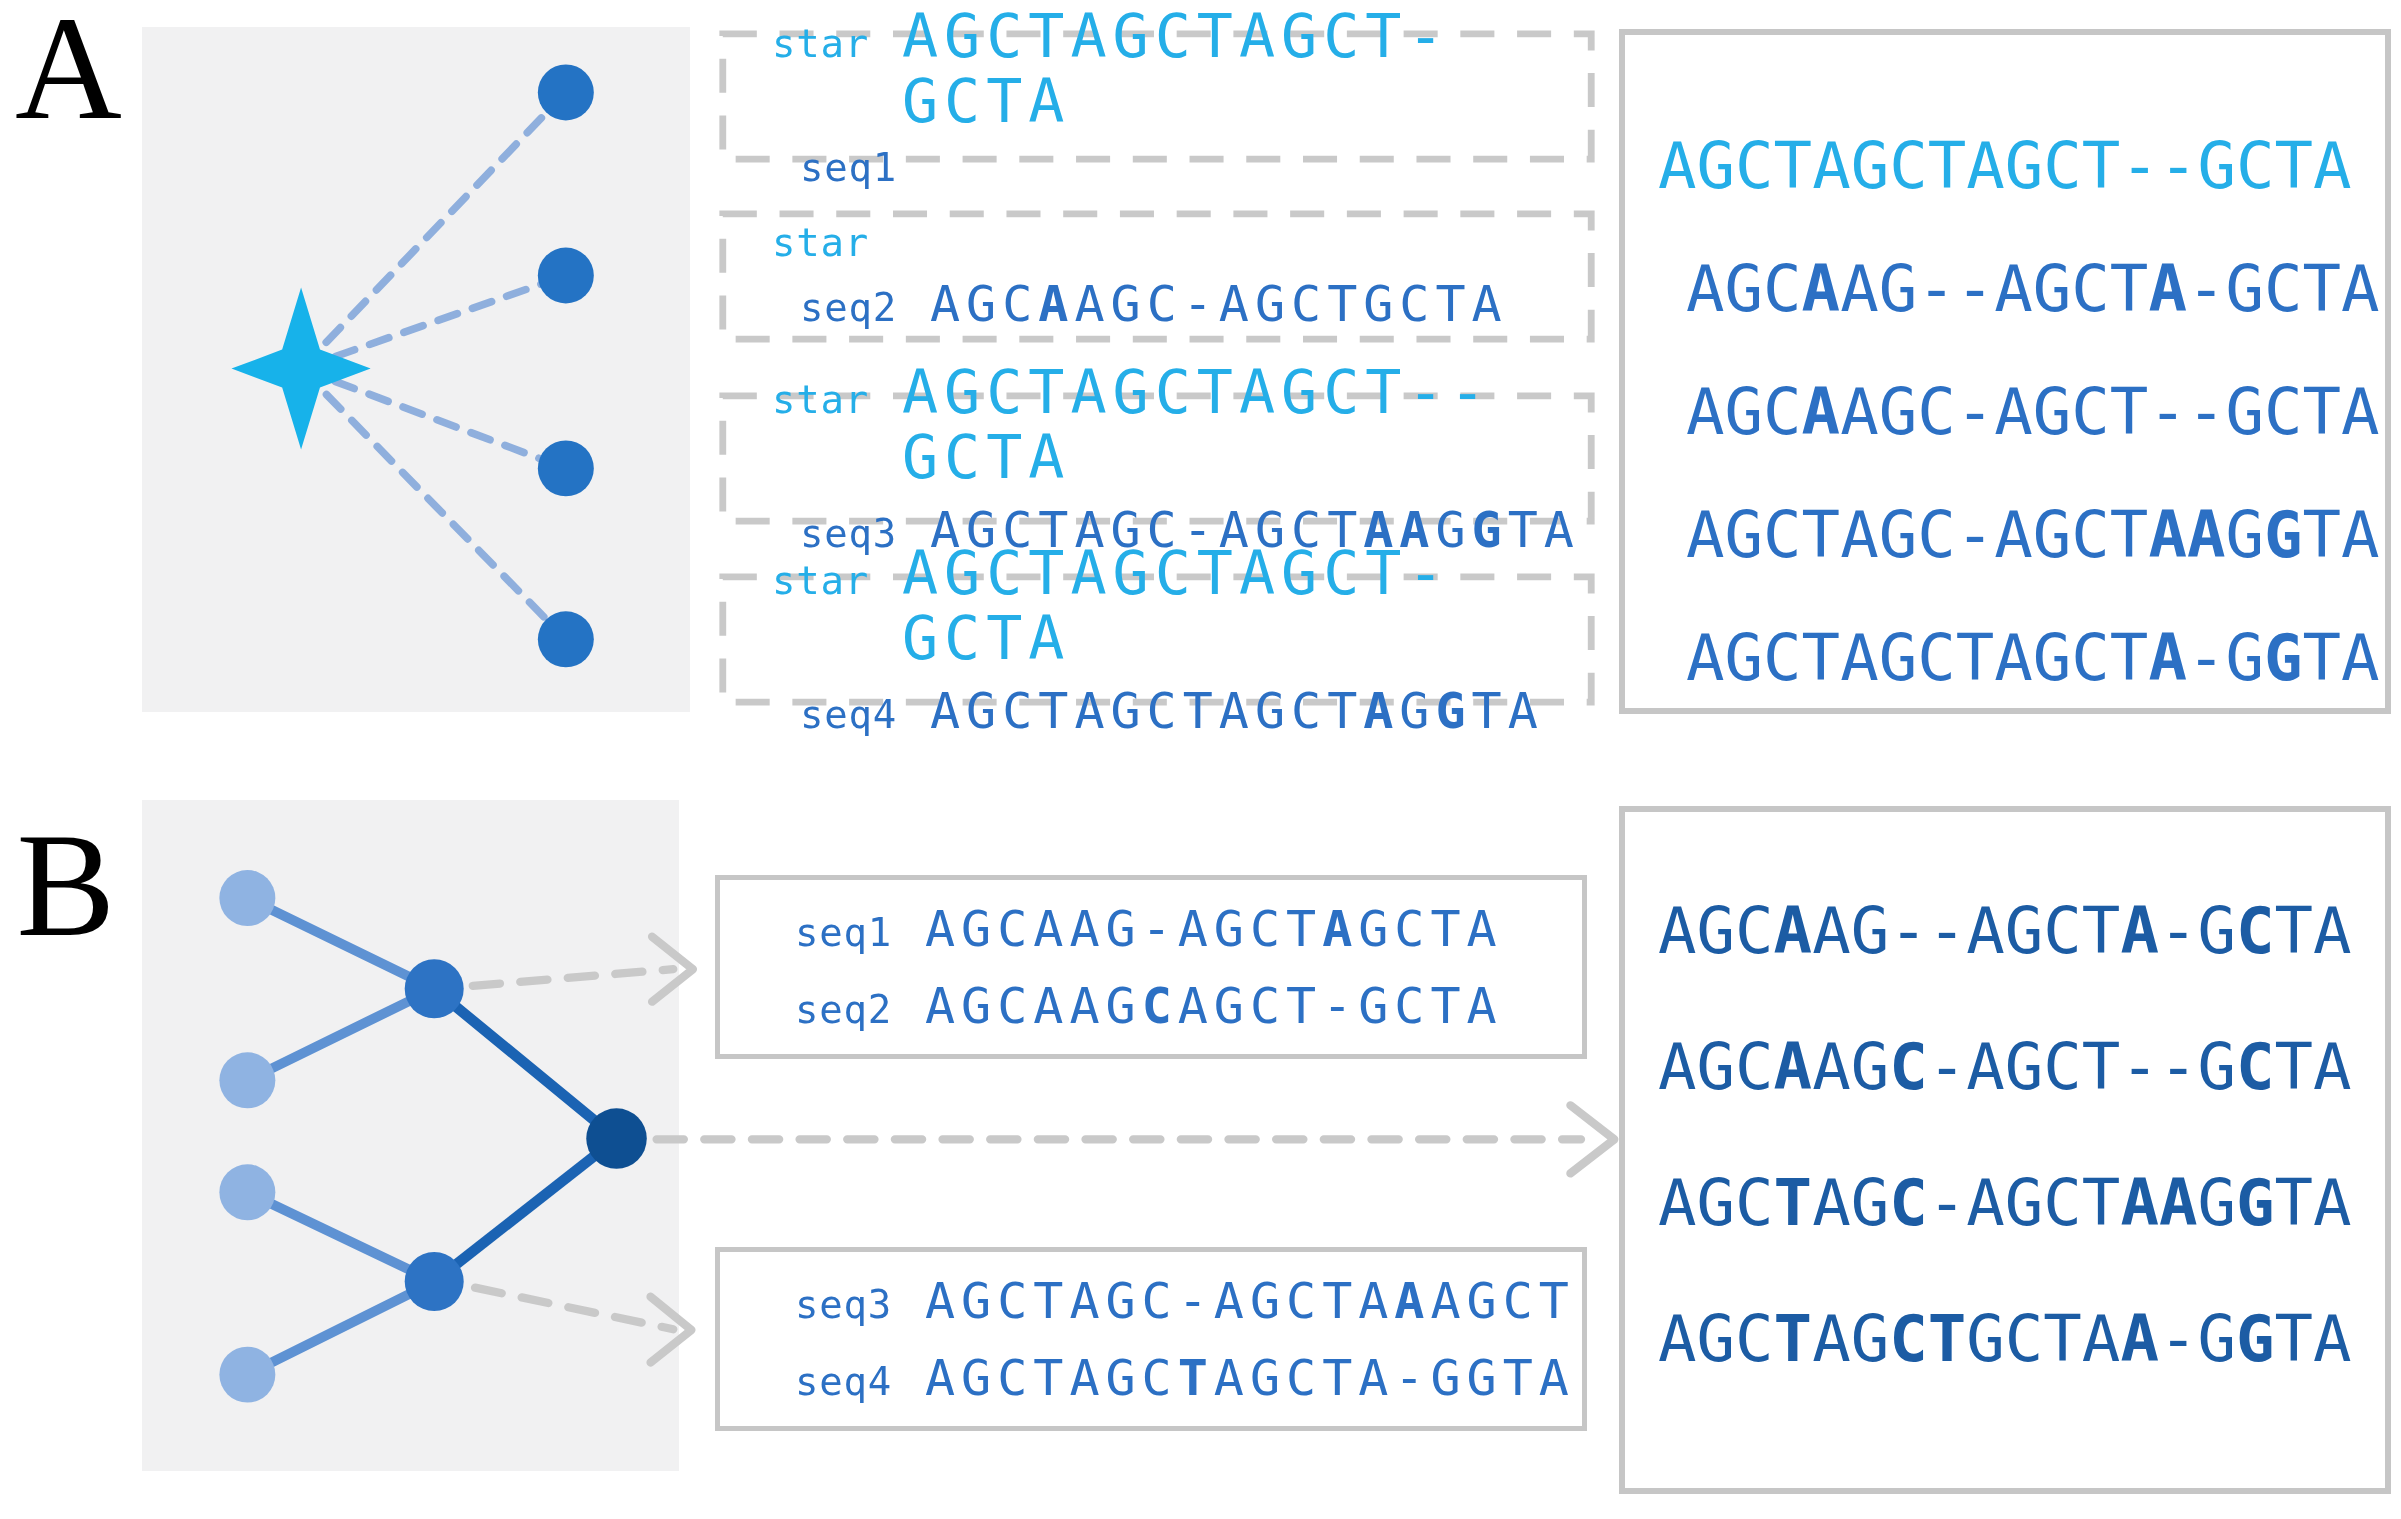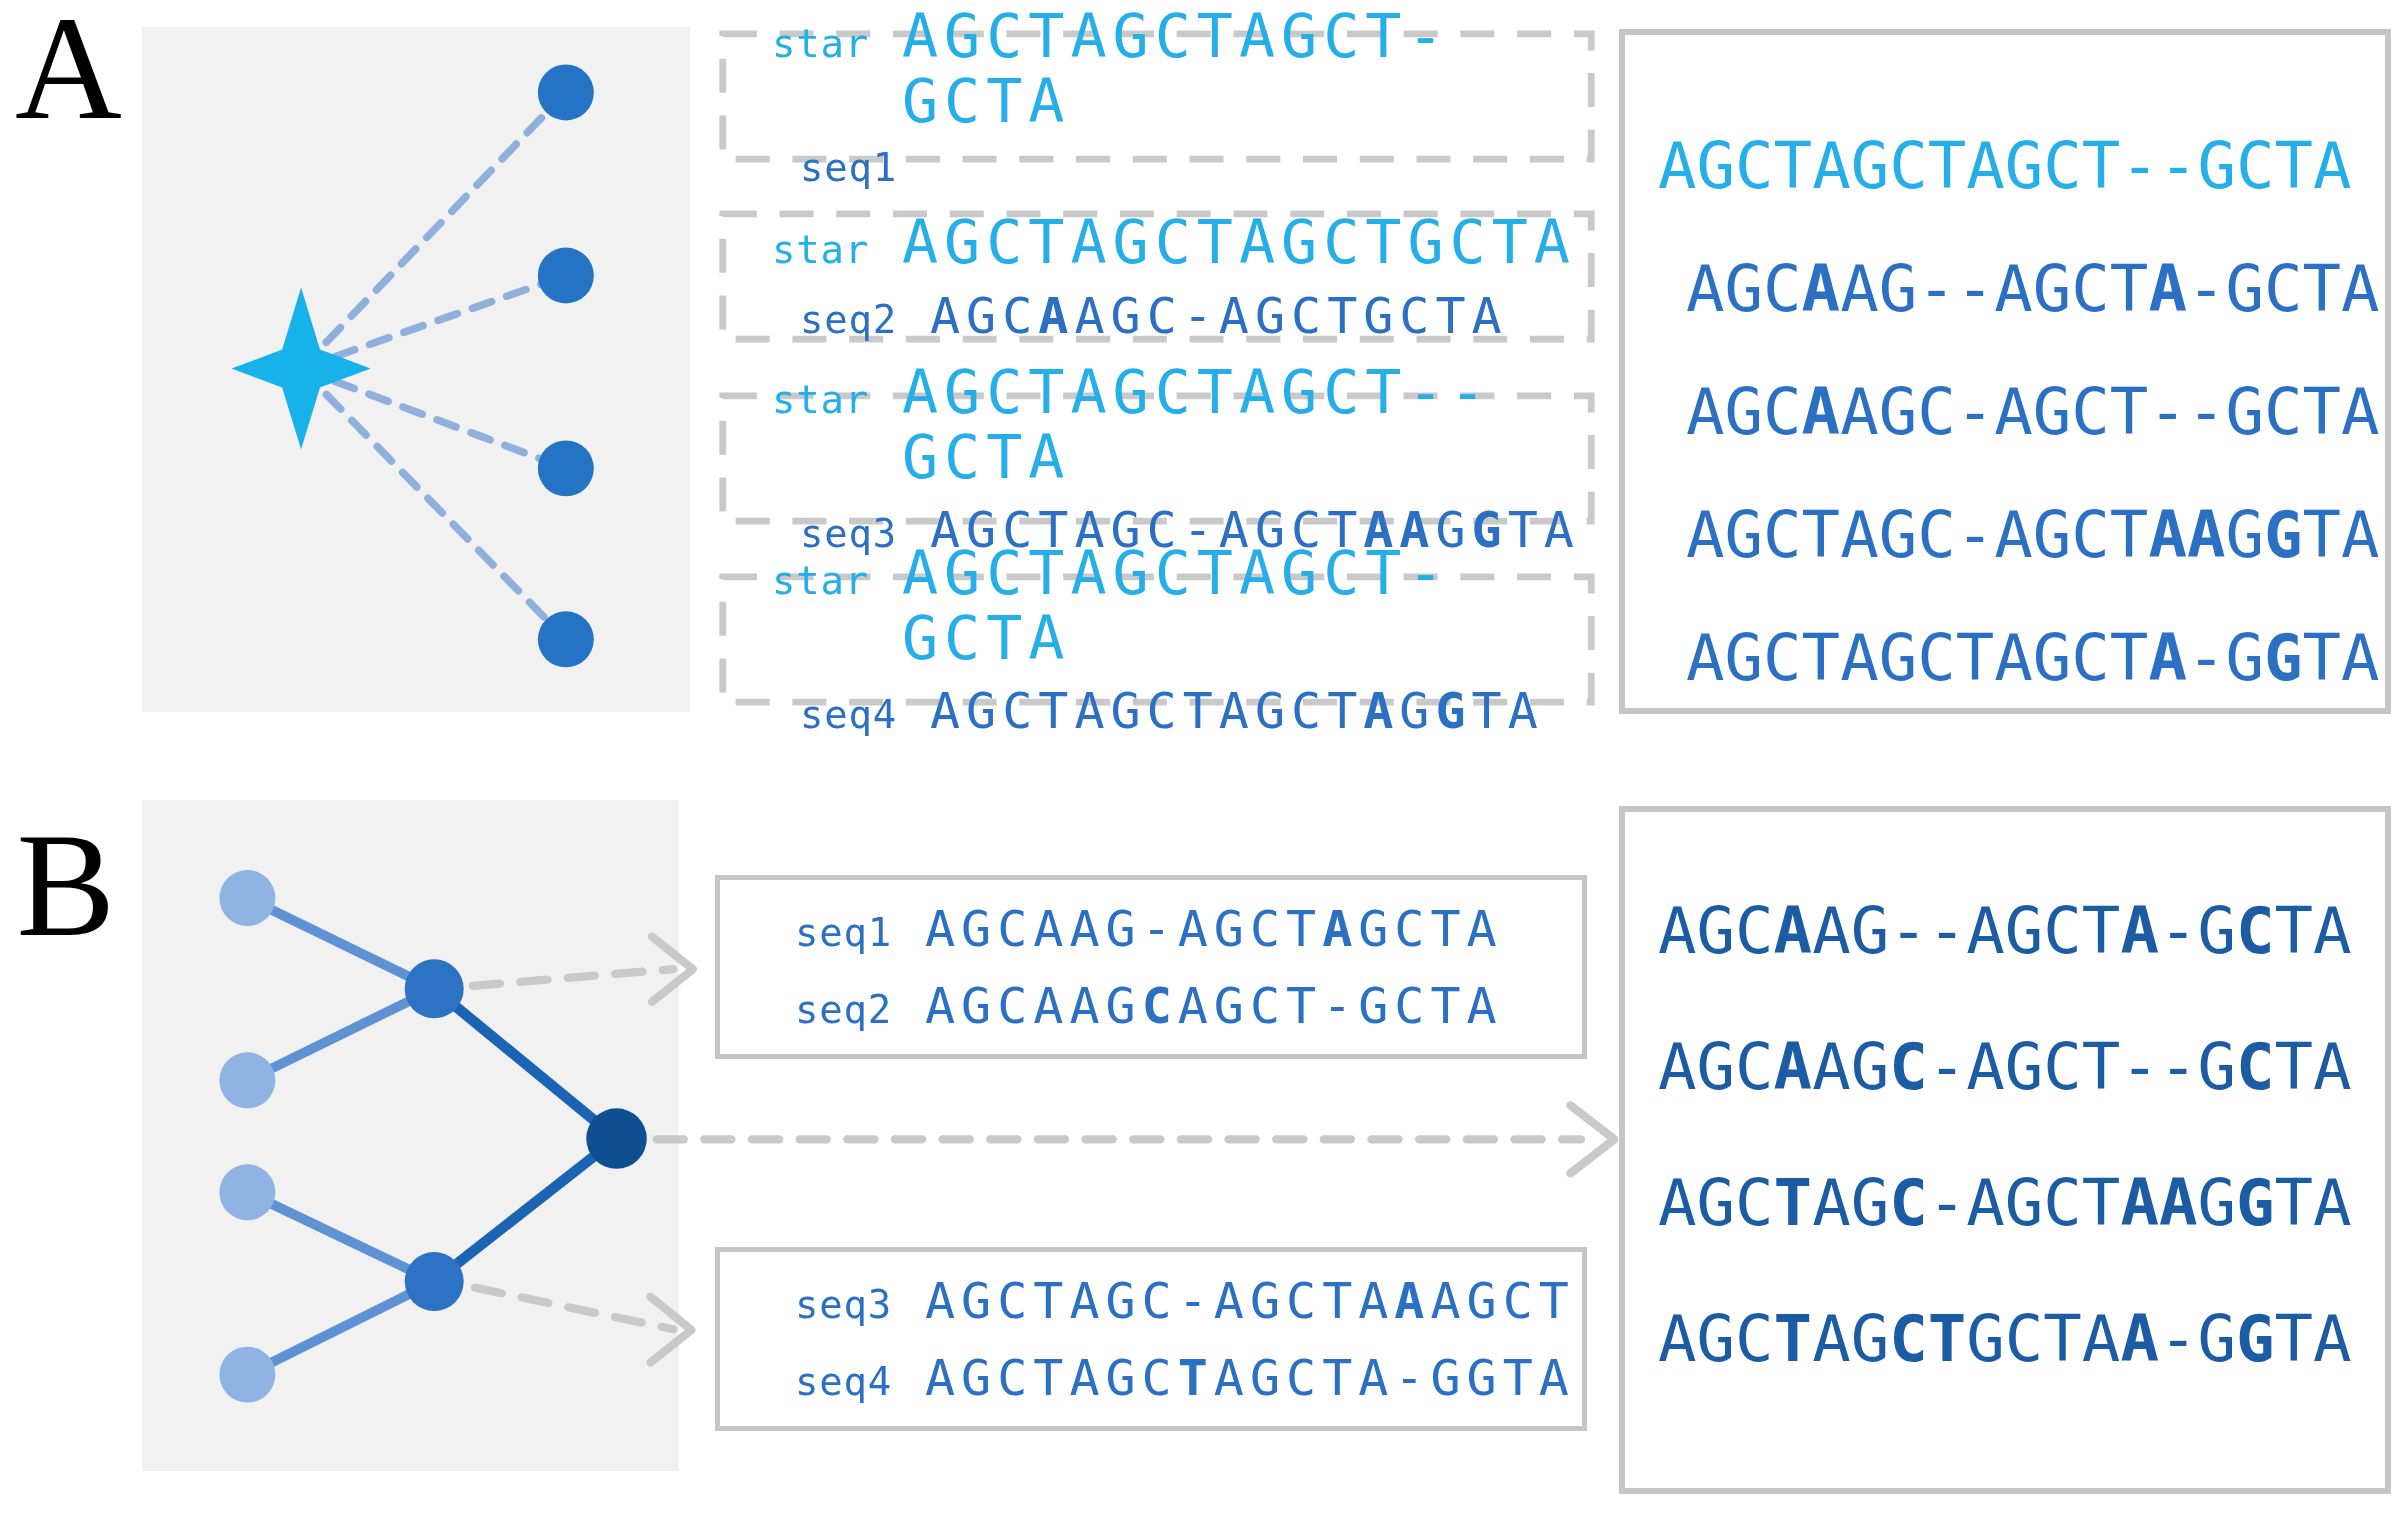--- a/index.html
+++ b/index.html
@@ -113,21 +113,20 @@
         </div>
     </div>
   </div>
   <div class="pairbox" style="top:210px">
     <svg class="dashrect" viewBox="0 0 1158 176" preserveAspectRatio="none">
         <rect x="5" y="5" width="1148" height="166"></rect>
       </svg>
     <div class="pairrows">
       <div class="seqrow cyan">
           <span class="rowlabel">star</span>
-          <span class="seqtext seq-star"><span>AGCTAGCTAGCTGCTA</span></span>
         </div>
       <div class="seqrow royal">
           <span class="rowlabel">seq2</span>
           <span class="seqtext seq-main"><span>AGC</span><b>A</b><span>AGC-AGCTGCTA</span></span>
         </div>
     </div>
   </div>
   <div class="pairbox" style="top:392px">
     <svg class="dashrect" viewBox="0 0 1158 176" preserveAspectRatio="none">
         <rect x="5" y="5" width="1148" height="166"></rect>

